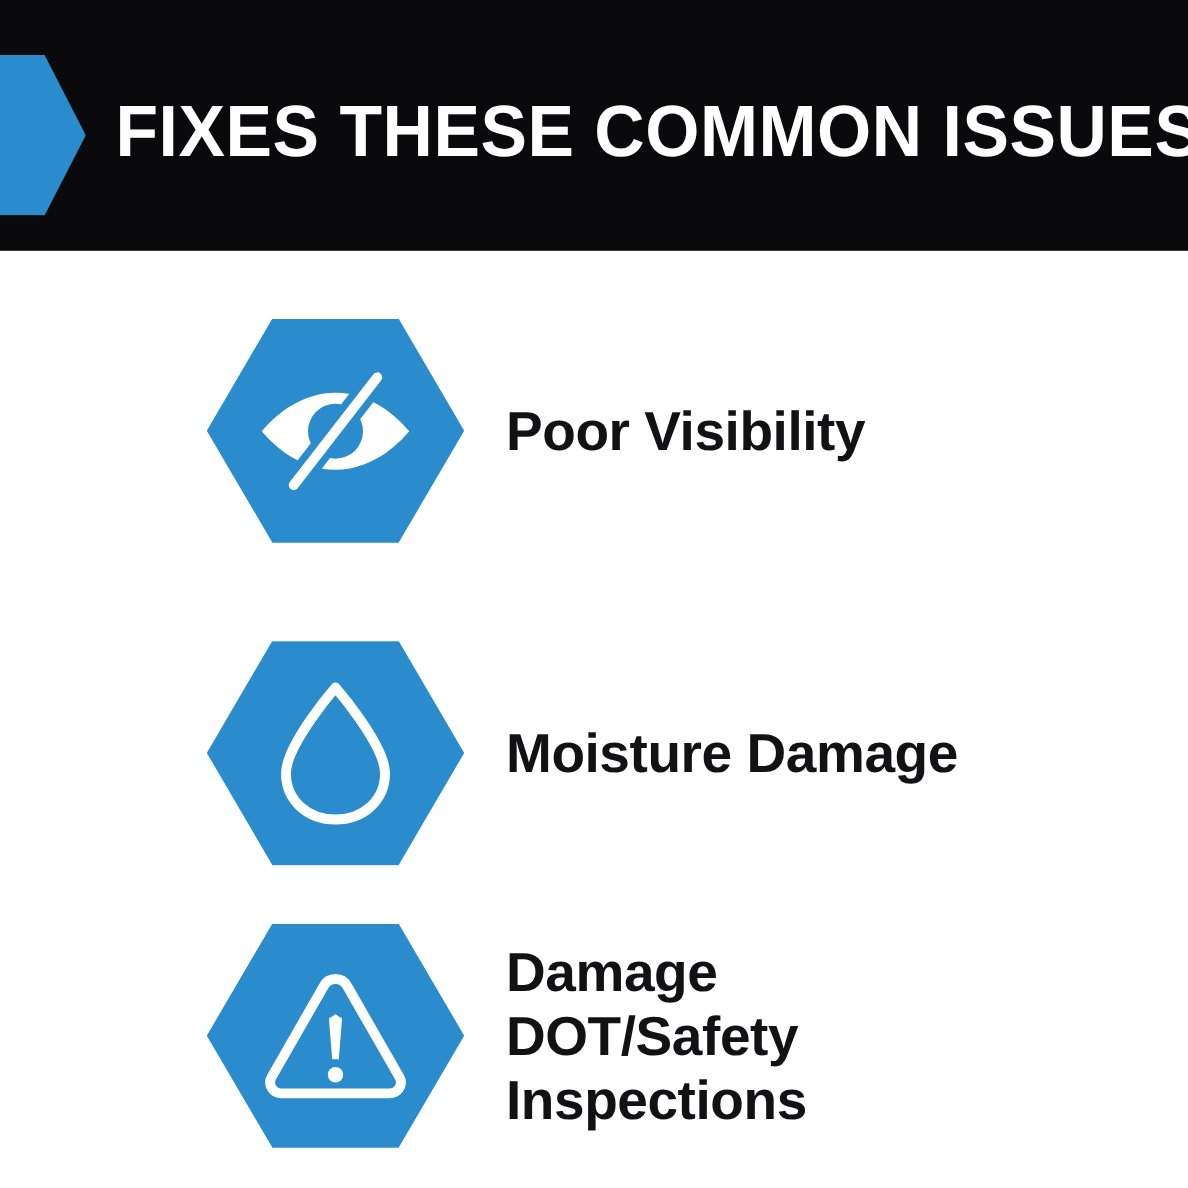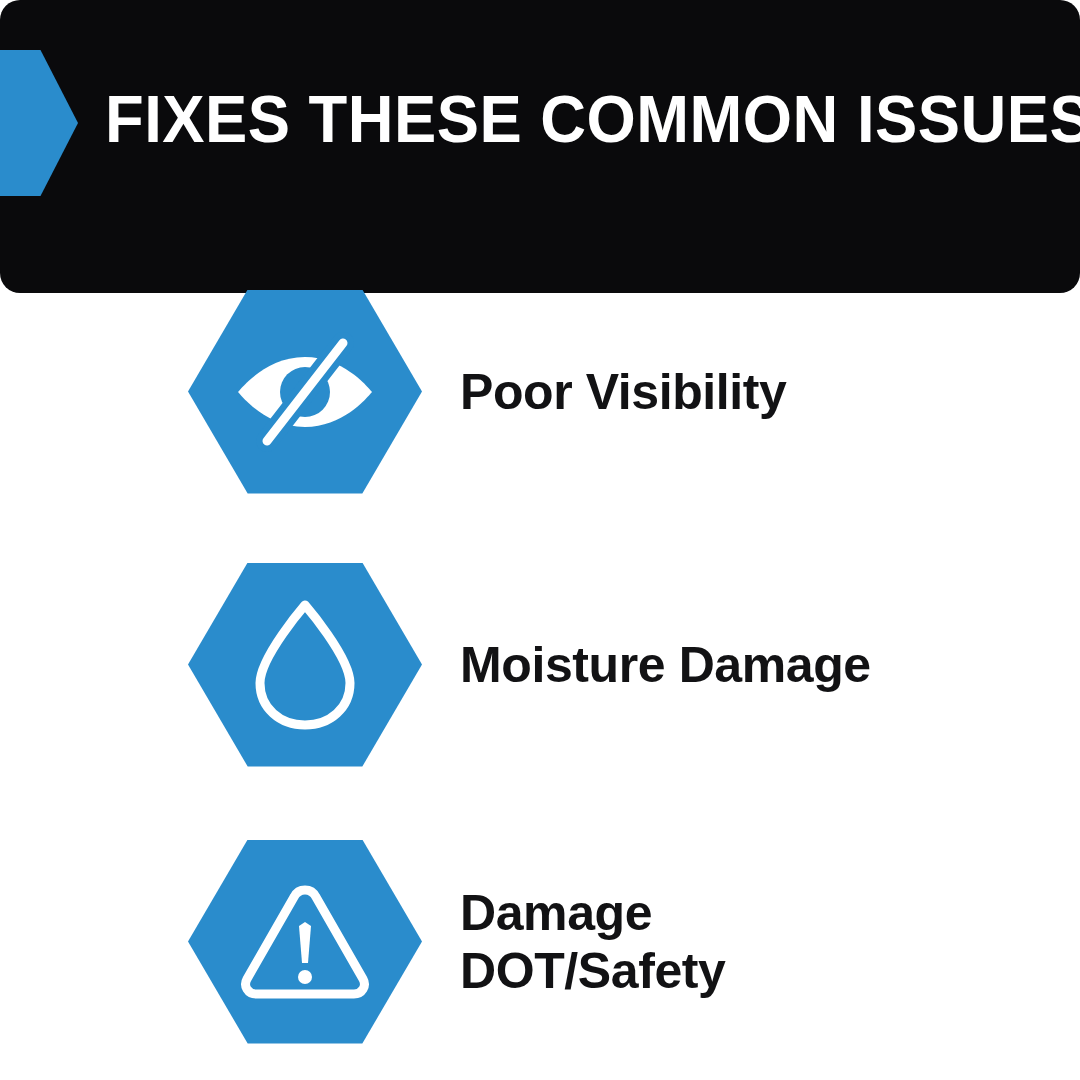--- a/index.html
+++ b/index.html
@@ -22,24 +22,23 @@
     height: 1080px;
     background: #ffffff;
   }
 
   
   .header-band {
     position: absolute;
     left: 0;
     top: 0;
     width: 1080px;
-    height: 293px;
+    height: 228px;
     background: #0a0a0c;
     overflow: hidden;
-    border-radius: 20px;
   }
 
   .header-badge {
     position: absolute;
     left: -72px;
     top: 50px;
     width: 150px;
     height: 146px;
     background: #2a8ccc;
     -webkit-clip-path: polygon(25% 0%, 75% 0%, 100% 50%, 75% 100%, 25% 100%, 0% 50%);
@@ -74,21 +73,21 @@
 
   .issue-row {
     position: absolute;
     left: 0;
     width: 872px;
     height: 245px;
     display: flex;
     align-items: center;
   }
   .issue-row.row-0 { top: 32px; }
-  .issue-row.row-1 { top: 305px; }
+  .issue-row.row-1 { top: 325px; }
   .issue-row.row-2 { top: 582px; }
 
   .hex-wrap {
     position: relative;
     width: 234px;
     height: 204px;
     margin-left: 188px;
     flex: 0 0 auto;
   }
 
@@ -174,17 +173,18 @@
         <div class="hex-icon">
           <svg width="140" height="128" viewBox="0 0 140 128" aria-hidden="true">
             <path d="M70 12 C75 12 79 15 81 19 L128 101 C132 108 127 116 119 116 L21 116 C13 116 8 108 12 101 L59 19 C61 15 65 12 70 12 Z" fill="none" stroke="#ffffff" stroke-width="9" stroke-linejoin="round"></path>
             <path d="M70 44 L76 48 L73 85 L67 85 L64 48 Z" fill="#ffffff"></path>
             <circle cx="70" cy="99" r="7" fill="#ffffff"></circle>
           </svg>
         </div>
       </div>
       <div class="issue-label">
         <span class="line">Damage DOT/Safety</span>
+        <span class="line">Inspections</span>
       </div>
     </div>
 
   </div>
 </div>
 
 </body></html>

